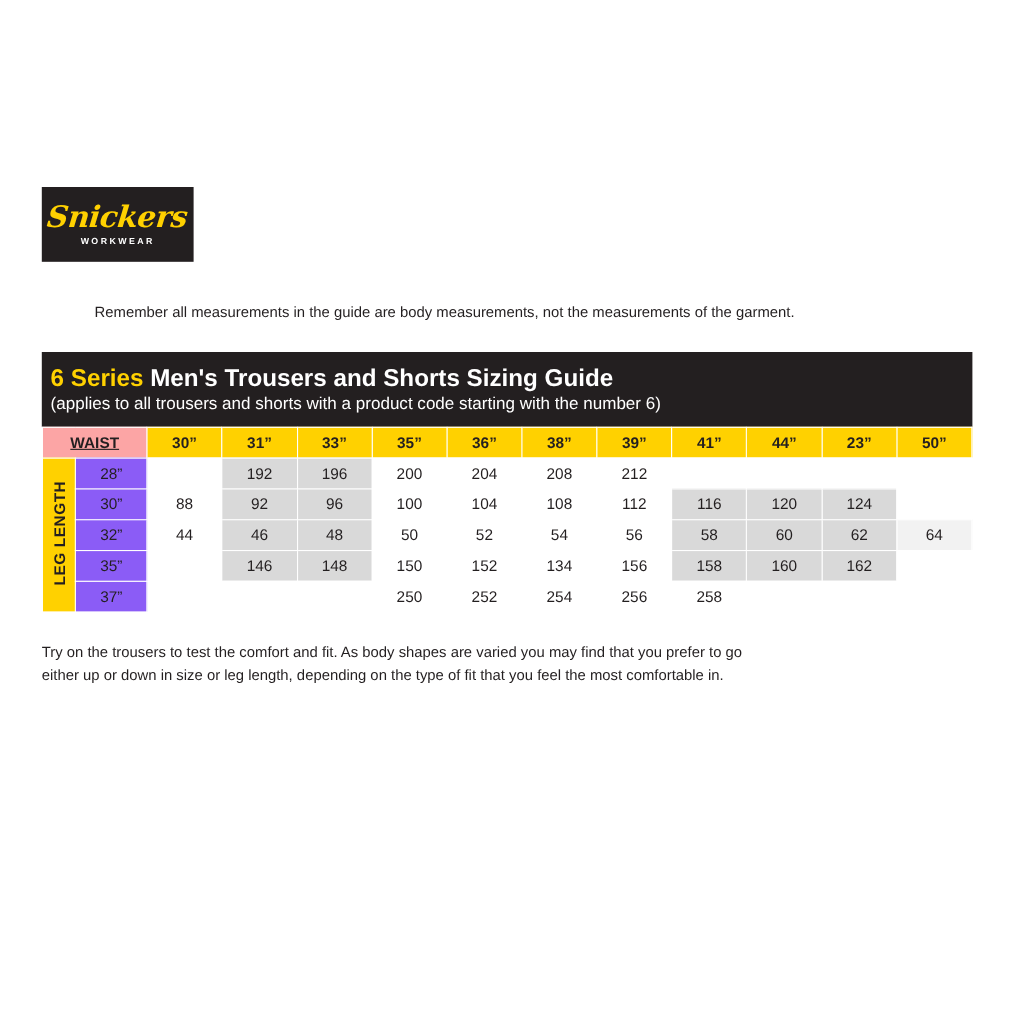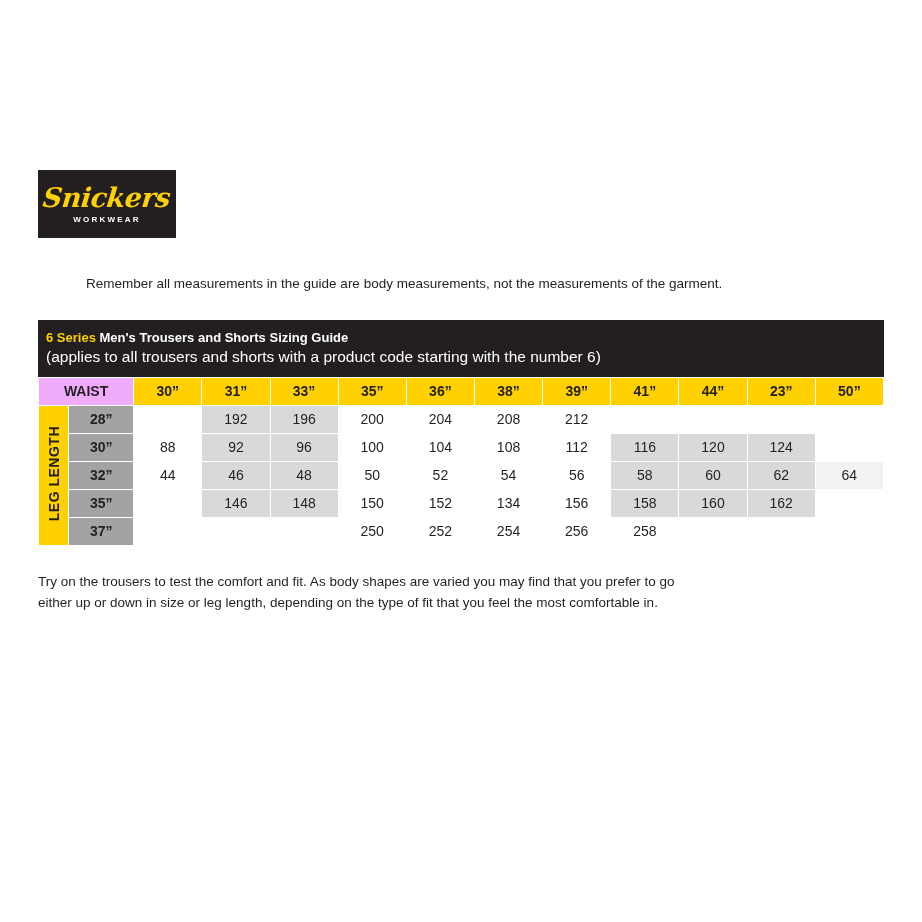--- a/index.html
+++ b/index.html
@@ -72,21 +72,21 @@
   .table-block {
     margin-top: 26px;
     width: 846px;
   }
   .title-bar {
     background: #231f20;
     color: #ffffff;
     padding: 10px 8px 10px 8px;
   }
   .title-line1 {
-    font-size: 13px;
+    font-size: 22px;
     font-weight: bold;
     line-height: 1.25;
   }
   .title-line1 .series {
     color: #ffd100;
   }
   .title-line2 {
     font-size: 15.5px;
     line-height: 1.3;
     font-weight: normal;
@@ -109,28 +109,29 @@
   .col-data   { width: 63px; }
 
   th.head {
     background: #ffd100;
     color: #231f20;
     font-weight: bold;
     font-size: 14.5px;
     border: 1px solid #ffffff;
   }
   th.waist-head {
-    background: #f0abfc;
+    background: #fca5a5;
     font-weight: bold;
     font-size: 14.5px;
+    text-decoration: underline;
   }
   td.leg-label {
-    background: #a3a3a3;
-    color: #231f20;
-    font-weight: bold;
+    background: #8b5cf6;
+    color: #231f20;
+    font-weight: normal;
     font-size: 14.5px;
   }
   td.legend-cell {
     background: #ffd100;
     color: #231f20;
     font-weight: bold;
     font-size: 12.5px;
     letter-spacing: 0.5px;
     vertical-align: middle;
   }

